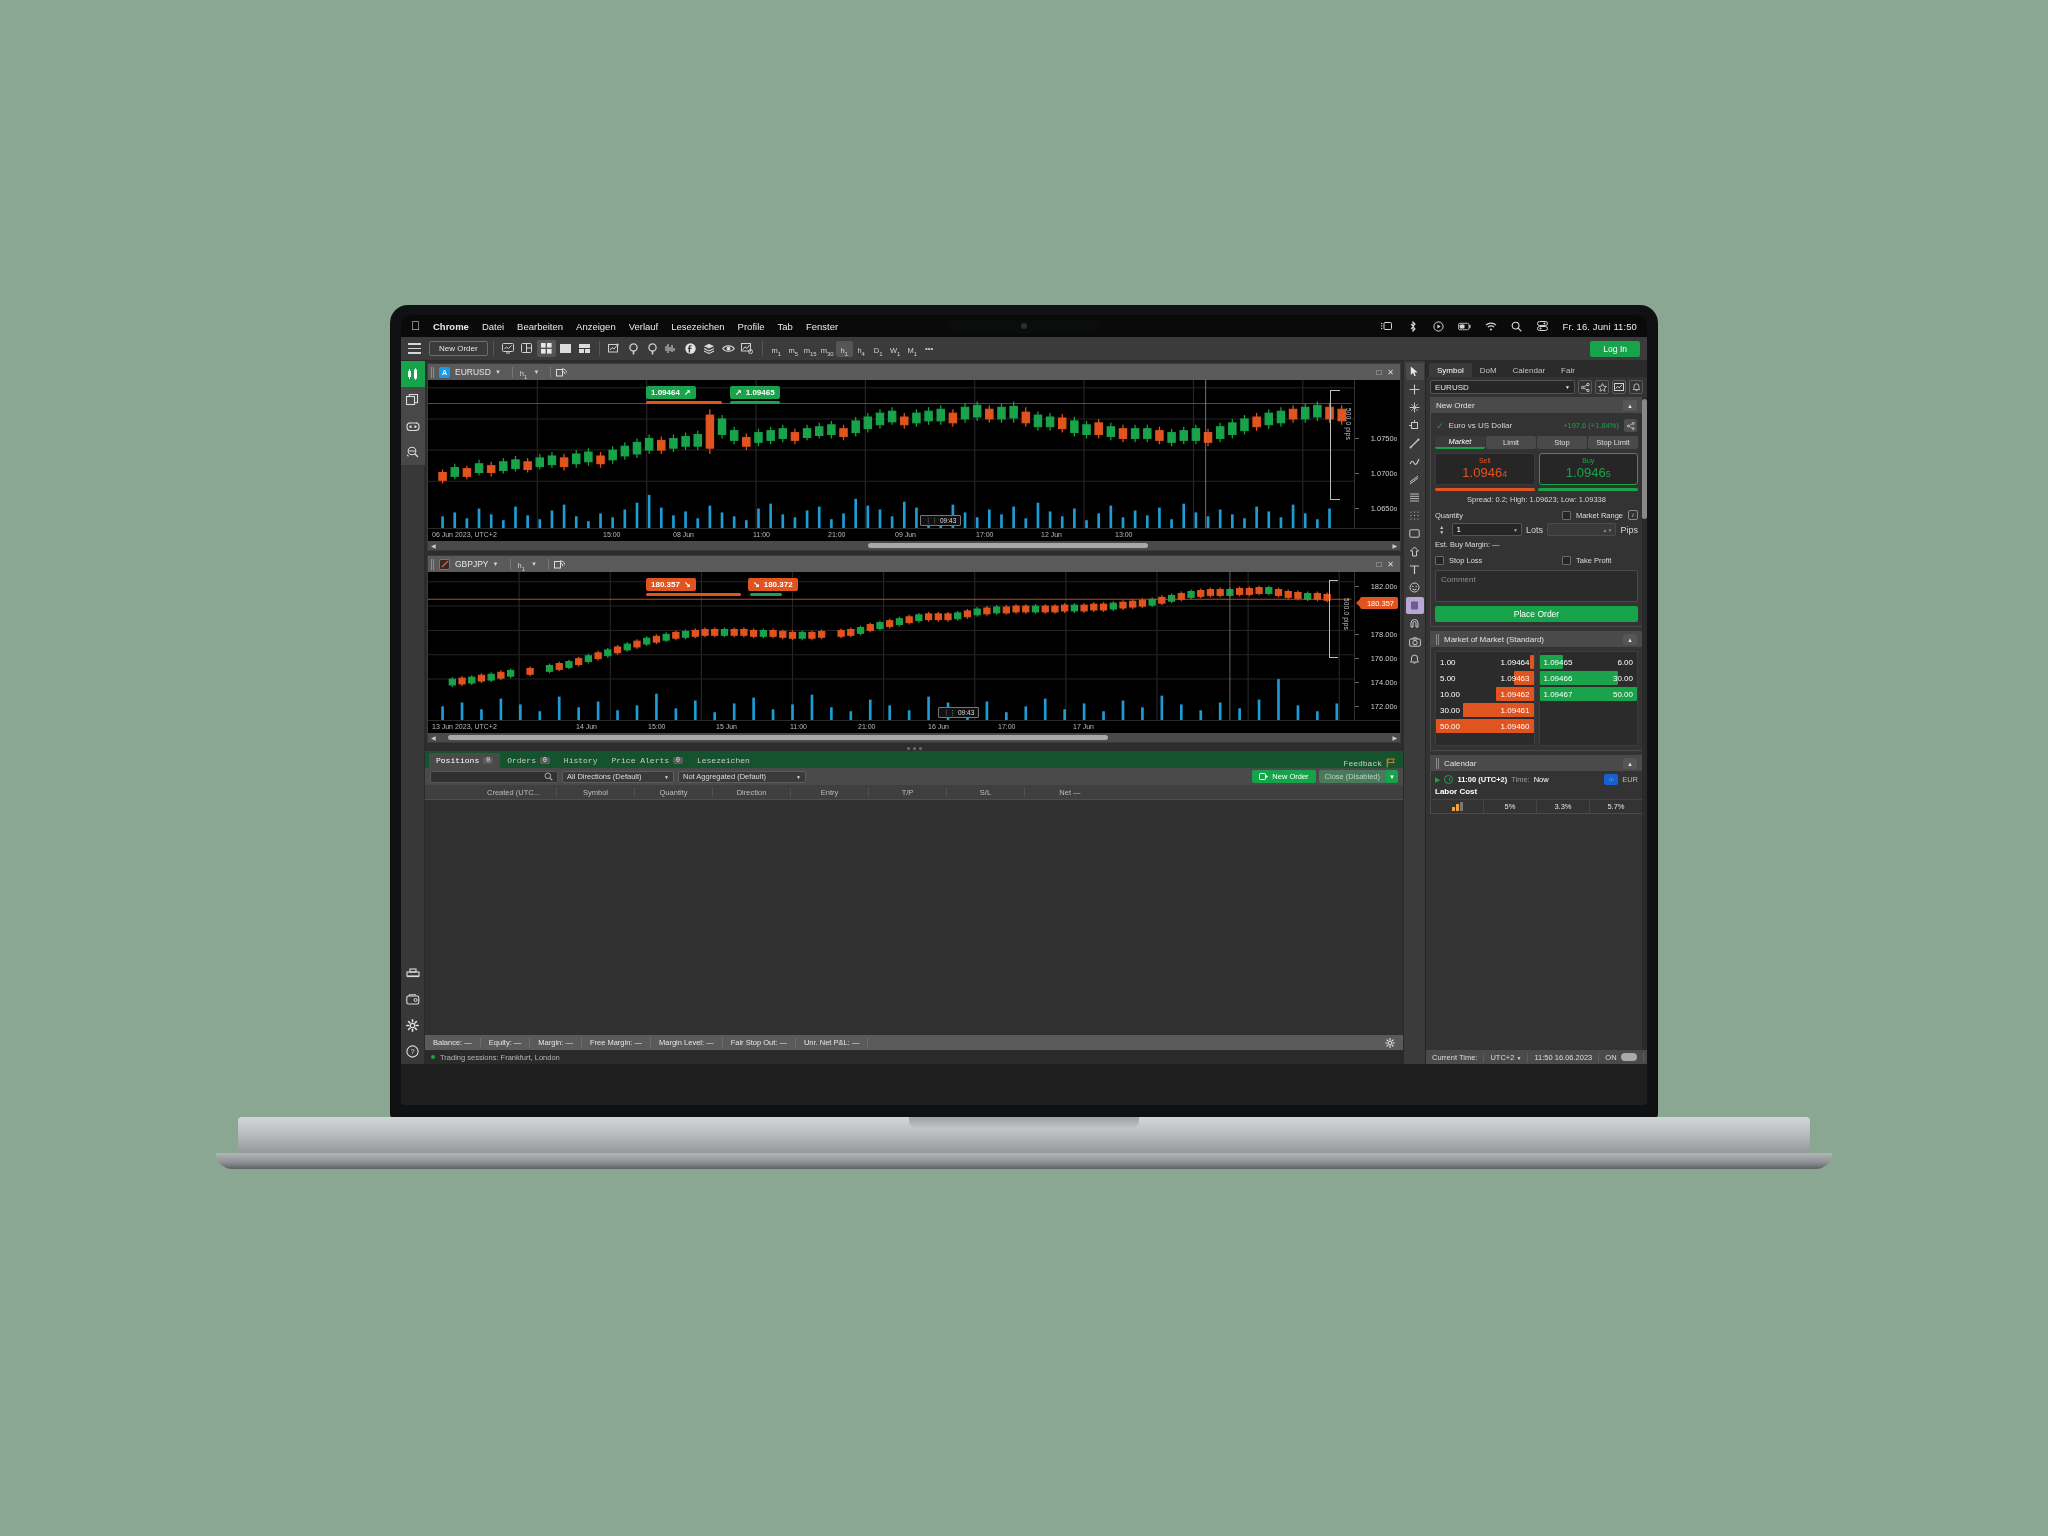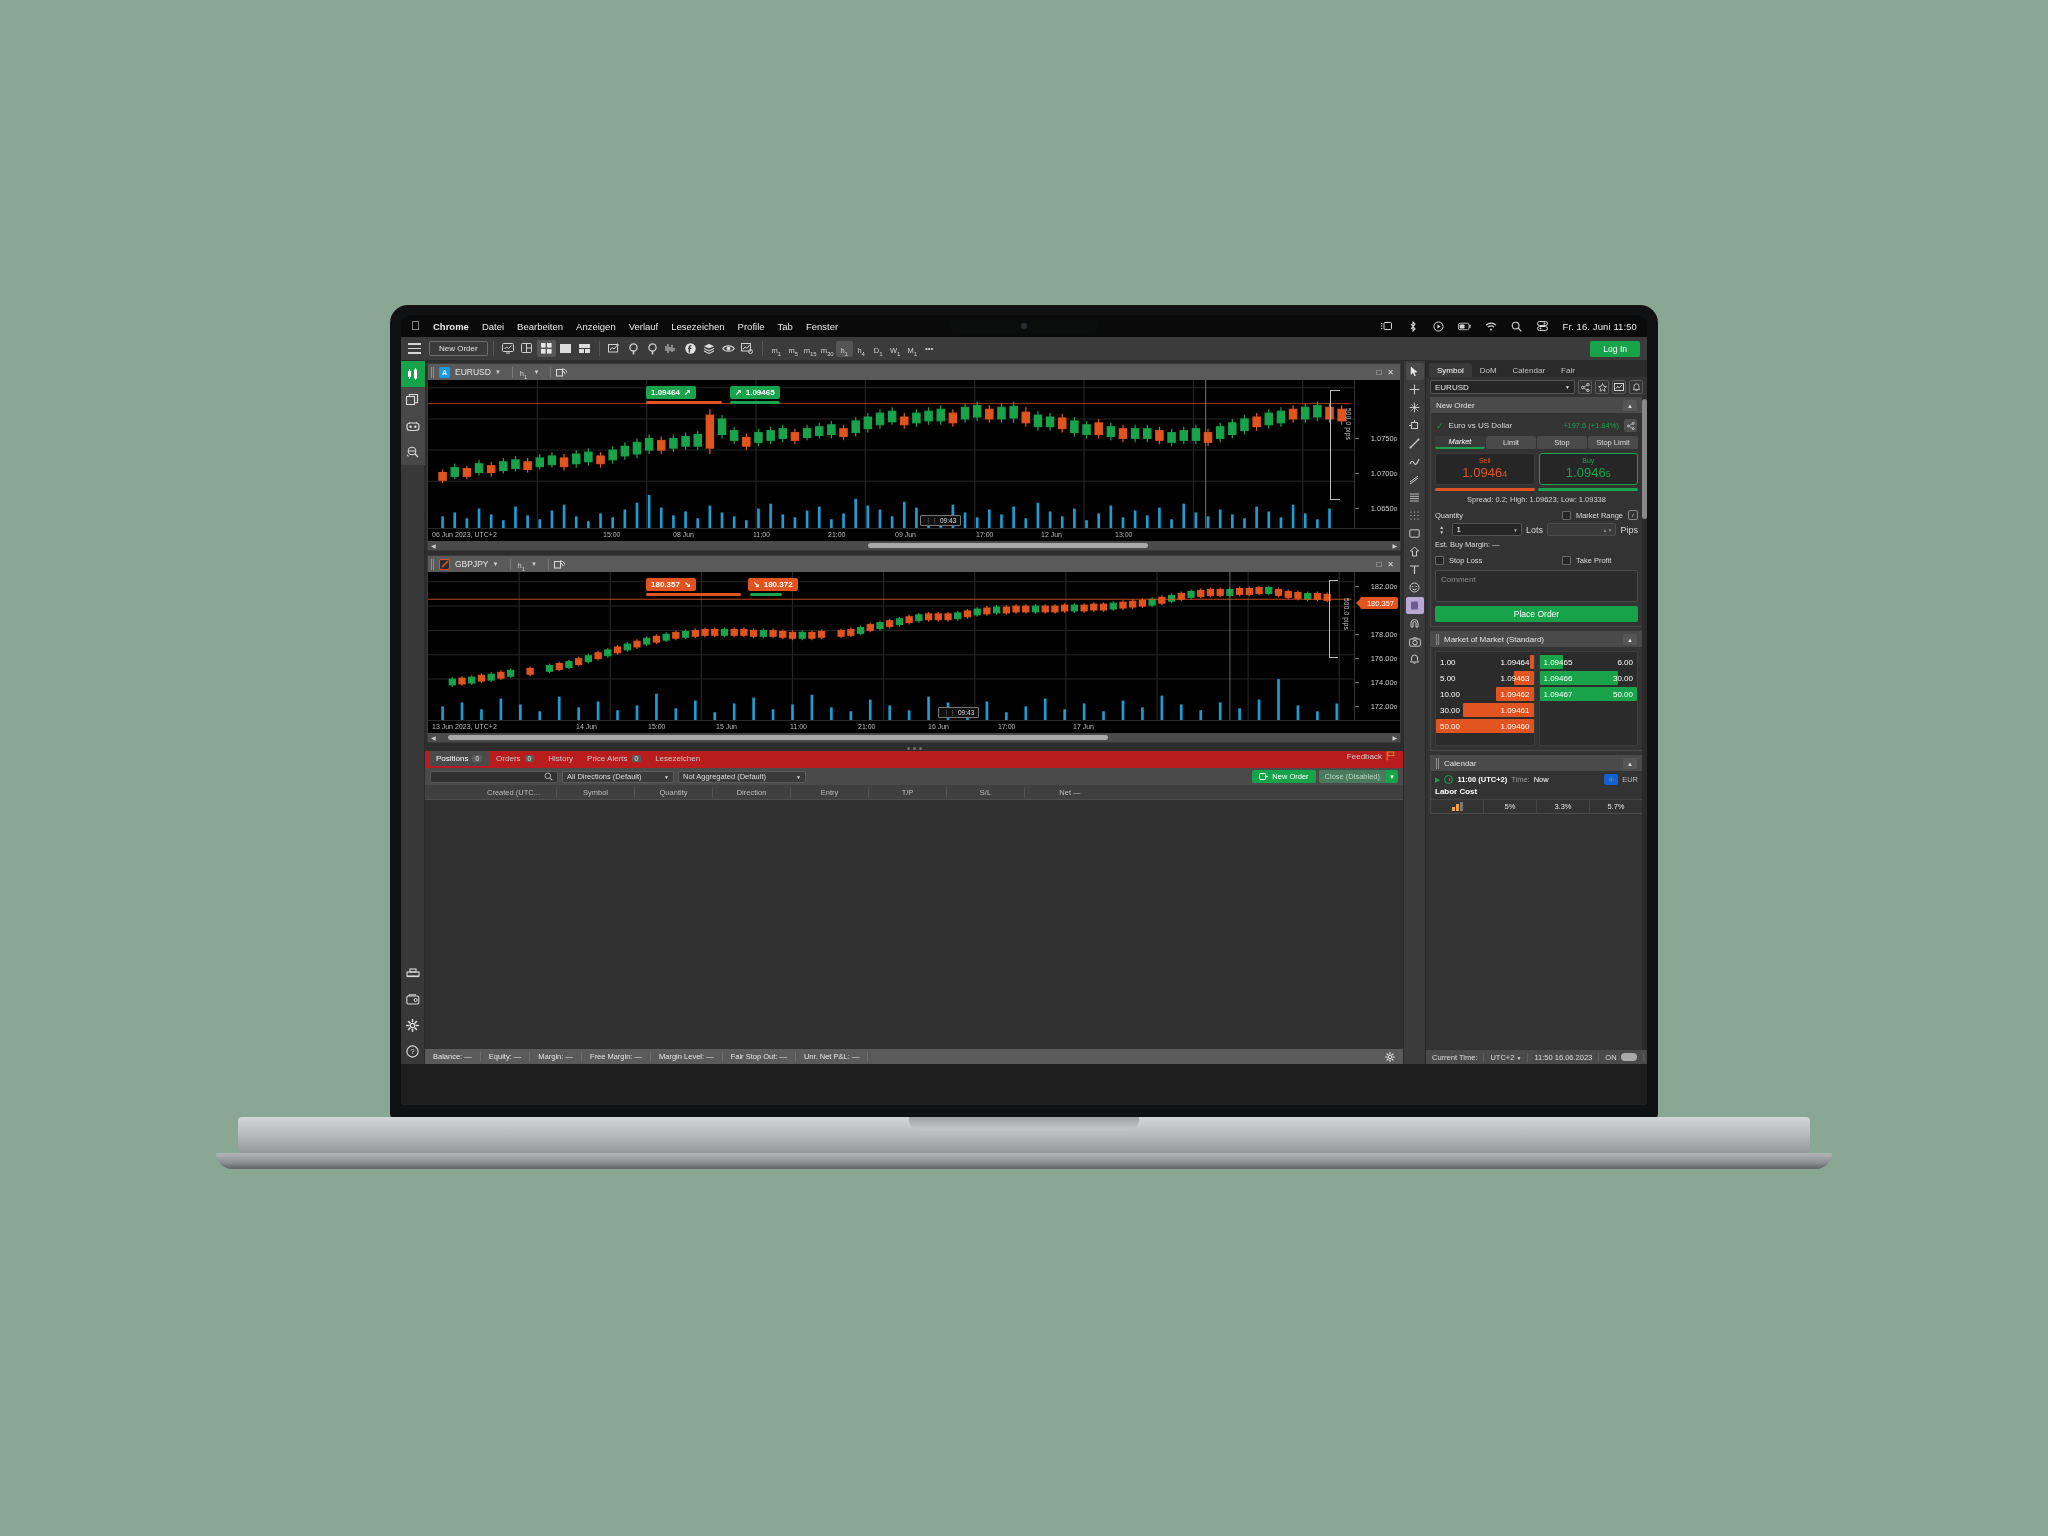--- a/index.html
+++ b/index.html
@@ -129,21 +129,21 @@
   .ytag.o{ background:#e2541f;}
   .ytag:before{ content:""; position:absolute; left:-4px; top:2px; width:0;height:0;
     border-top:4px solid transparent;border-bottom:4px solid transparent;border-right:4px solid #e2541f;}
 
   .pipsbr{ position:absolute; font-size:6.5px; color:#d0d0d0; writing-mode:vertical-rl; letter-spacing:.2px;}
   .xtip{ position:absolute; height:11px; background:#111; border:1px solid #777; color:#ddd;
     font-size:6.5px; display:flex; align-items:center; padding:0 4px; gap:2px; border-radius:1px;}
 
   
   .bottom{ background:#3a3a3a; display:flex; flex-direction:column; }
-  .btabs{ height:17px; background:#b91c1c; display:flex; align-items:flex-start; font-size:8px; padding-left:4px;}
+  .btabs{ height:17px; background:#14532d; display:flex; align-items:flex-end; font-size:8px; padding-left:4px;font-family:Liberation Mono, monospace;}
   .btab{ height:15px; display:flex; align-items:center; gap:4px; padding:0 7px; color:#c9c9c9; border-radius:2px 2px 0 0;}
   .btab.sel{ background:#4a4a4a; color:#fff;}
   .cnt{ background:#5c5c5c; color:#e9e9e9; font-size:6.5px; padding:0px 3px; border-radius:2px;}
   .btabs .fb{ margin-left:auto; display:flex; align-items:center; gap:4px; padding:0 7px; color:#cfcfcf;}
   .bfilter{ height:17px; background:#4a4a4a; display:flex; align-items:center; gap:4px; padding:0 5px;}
   .srch{ width:128px; height:12px; background:#303030; border:1px solid #565656; border-radius:2px;
     display:flex; align-items:center; justify-content:flex-end; padding-right:4px; color:#9a9a9a; font-size:7px;}
   .dd{ height:12px; background:#3a3a3a; border:1px solid #5d5d5d; border-radius:2px; display:flex; align-items:center;
     justify-content:space-between; padding:0 4px; color:#dcdcdc; font-size:7.5px; gap:10px;}
   .ordbtn{ margin-left:auto; display:flex; gap:3px; align-items:center;}
@@ -1279,20 +1279,24 @@
                         <path d="M0.8 6.5 h2"></path>
                         <path d="M10.2 6.5 h2"></path>
                         <path d="M2.5 2.5 L3.9 3.9"></path>
                         <path d="M9.1 9.1 L10.5 10.5"></path>
                         <path d="M10.5 2.5 L9.1 3.9"></path>
                         <path d="M3.9 9.1 L2.5 10.5"></path>
                       </g>
                     </svg>
                 </div>
               </div>
+              <div class="sessions">
+                <span class="dotg"></span>
+                <span>Trading sessions: Frankfurt, London</span>
+              </div>
             </div>
           </div>
 
           <div class="toolrail">
             <div class="trl box">
               <svg width="9" height="11" viewBox="0 0 9 11">
                   <path d="M0.8 0.6 L0.8 9 L3 6.8 L4.4 10.2 L5.8 9.6 L4.4 6.4 L7.6 6.2 Z" fill="#e8e8e8"></path>
                 </svg>
             </div>
             <div class="trl">

